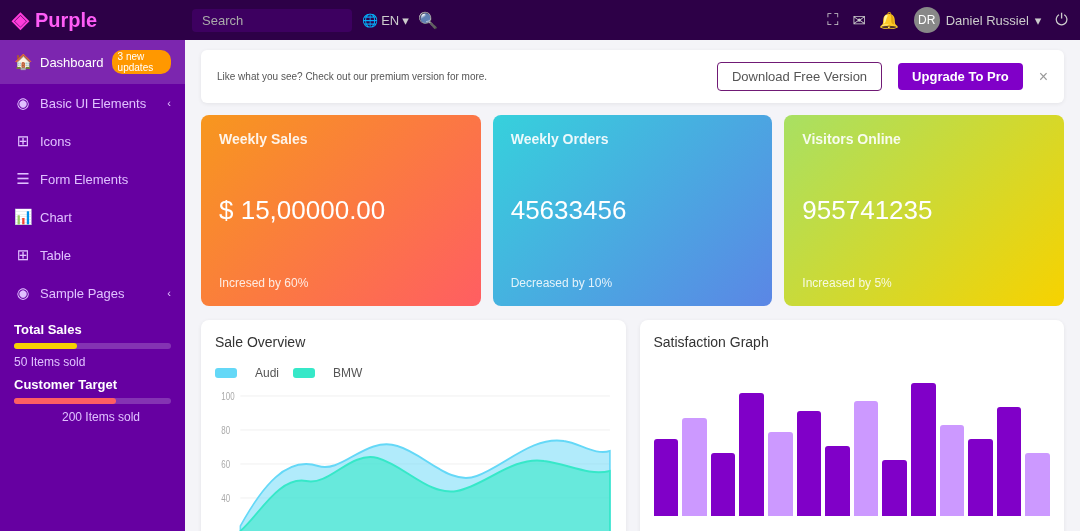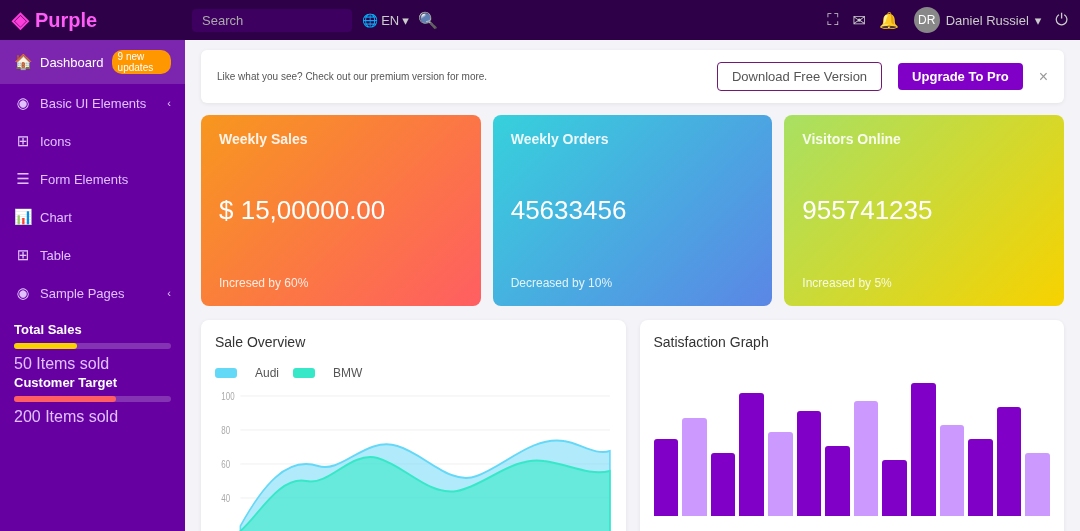--- a/index.html
+++ b/index.html
@@ -94,23 +94,23 @@
       background: rgba(255,255,255,0.2);
       border-radius: 4px;
       height: 6px;
       margin-bottom: 6px;
       width: 100%;
     }
     .progress-bar-fill {
       height: 6px;
       border-radius: 4px;
     }
-    .sidebar-stat-label { font-size: 16px; color: #e0c0ff; margin-bottom: 2px; }
+    .sidebar-stat-label { font-size: 12px; color: #e0c0ff; margin-bottom: 8px; }
     .sidebar-target-label { font-size: 13px; font-weight: 700; color: #fff; margin-bottom: 6px; }
-    .sidebar-stat2-label { font-size: 16px; color: #e0c0ff; }
+    .sidebar-stat2-label { font-size: 12px; color: #e0c0ff; margin-left: 48px; }
 
     
     .content {
       flex: 1;
       background: #f4f4f8;
       overflow-y: auto;
       padding: 10px 16px;
     }
 
     
@@ -204,21 +204,21 @@
   </div>
 </nav>
 
 <div class="main-layout">
 
   <aside class="sidebar">
 
     <div class="sidebar-item active">
       <span class="icon">🏠</span>
       <span class="label">Dashboard</span>
-      <span class="badge">9 new updates</span>
+      <span class="badge">3 new updates</span>
     </div>
     <div class="sidebar-item">
       <span class="icon">◉</span>
       <span class="label">Basic UI Elements</span>
       <span class="arrow">‹</span>
     </div>
     <div class="sidebar-item">
       <span class="icon">⊞</span>
       <span class="label">Icons</span>
     </div>

